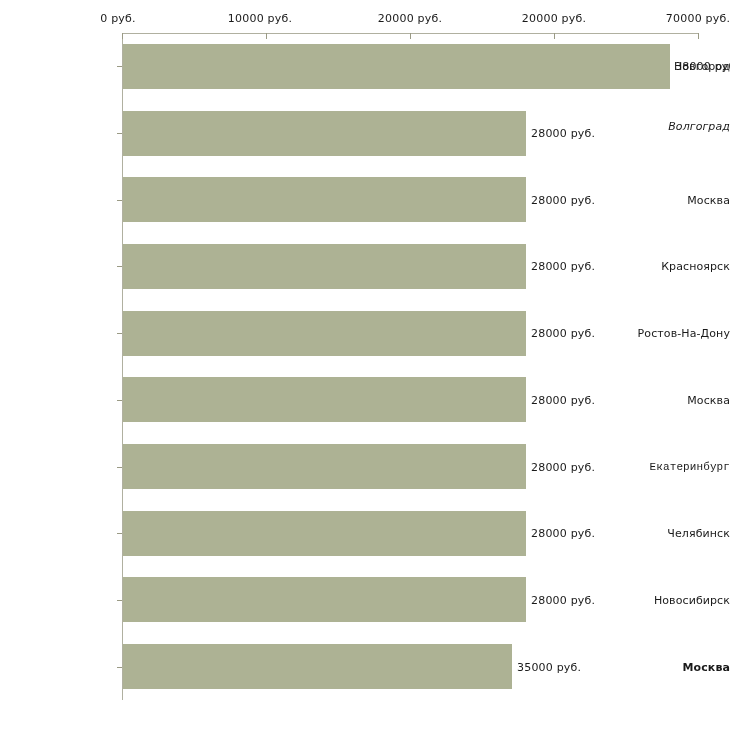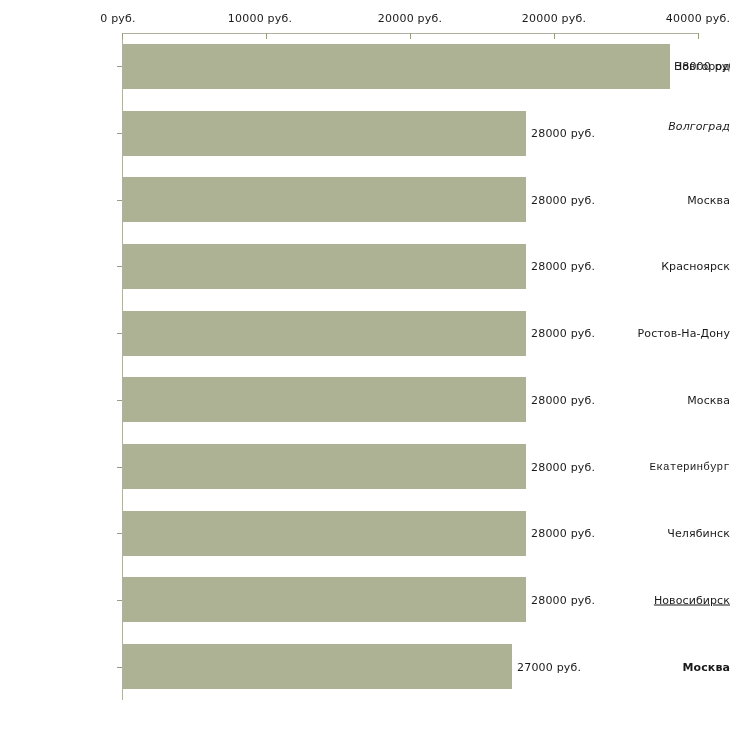--- a/index.html
+++ b/index.html
@@ -104,42 +104,42 @@
   <div id="x-ticks-layer">
       <div class="x-tick" style="left: 122px;"></div>
       <div class="x-tick-label" style="left: 118px;">0 руб.</div>
       <div class="x-tick" style="left: 266px;"></div>
       <div class="x-tick-label" style="left: 260px;">10000 руб.</div>
       <div class="x-tick" style="left: 410px;"></div>
       <div class="x-tick-label" style="left: 410px;">20000 руб.</div>
       <div class="x-tick" style="left: 554px;"></div>
       <div class="x-tick-label" style="left: 554px;">20000 руб.</div>
       <div class="x-tick" style="left: 698px;"></div>
-      <div class="x-tick-label" style="left: 698px;">40000 руб.</div>
+      <div class="x-tick-label" style="left: 698px;">70000 руб.</div>
     </div>
 
   <div id="y-ticks-layer">
       <div class="y-tick" style="top: 66px;"></div>
       <div class="cat-label" style="top: 66px;">Нижний Новгород</div>
       <div class="y-tick" style="top: 133px;"></div>
       <div class="cat-label" style="top: 126px; font-style: italic;">Волгоград</div>
       <div class="y-tick" style="top: 200px;"></div>
       <div class="cat-label" style="top: 200px;">Москва</div>
       <div class="y-tick" style="top: 266px;"></div>
       <div class="cat-label" style="top: 266px;">Красноярск</div>
       <div class="y-tick" style="top: 333px;"></div>
       <div class="cat-label" style="top: 333px;">Ростов-На-Дону</div>
       <div class="y-tick" style="top: 400px;"></div>
       <div class="cat-label" style="top: 400px;">Москва</div>
       <div class="y-tick" style="top: 467px;"></div>
       <div class="cat-label" style="top: 467px; font-family: Liberation Mono, monospace;">Екатеринбург</div>
       <div class="y-tick" style="top: 533px;"></div>
       <div class="cat-label" style="top: 533px;">Челябинск</div>
       <div class="y-tick" style="top: 600px;"></div>
-      <div class="cat-label" style="top: 600px; text-decoration: underline;">Новосибирск</div>
+      <div class="cat-label" style="top: 600px;">Новосибирск</div>
       <div class="y-tick" style="top: 667px;"></div>
       <div class="cat-label" style="top: 667px; font-weight: bold;">Москва</div>
     </div>
 
   <div id="bars-layer">
       <div class="bar" title="Нижний Новгород 38000 руб." style="top: 44px; width: 547px; height: 45px; background: rgb(173, 178, 148);"></div>
       <div class="bar-value-label" style="left: 675px; top: 66px;">38000 руб.</div>
       <div class="bar" title="Волгоград 28000 руб." style="top: 111px; width: 403px; height: 45px; background: rgb(173, 178, 148);"></div>
       <div class="bar-value-label" style="left: 531px; top: 133px;">28000 руб.</div>
       <div class="bar" title="Пермь 28000 руб." style="top: 177px; width: 403px; height: 45px; background: rgb(173, 178, 148);"></div>
@@ -150,16 +150,16 @@
       <div class="bar-value-label" style="left: 531px; top: 333px;">28000 руб.</div>
       <div class="bar" title="Самара 28000 руб." style="top: 377px; width: 403px; height: 45px; background: rgb(173, 178, 148);"></div>
       <div class="bar-value-label" style="left: 531px; top: 400px;">28000 руб.</div>
       <div class="bar" title="Екатеринбург 28000 руб." style="top: 444px; width: 403px; height: 45px; background: rgb(173, 178, 148);"></div>
       <div class="bar-value-label" style="left: 531px; top: 467px;">28000 руб.</div>
       <div class="bar" title="Челябинск 28000 руб." style="top: 511px; width: 403px; height: 45px; background: rgb(173, 178, 148);"></div>
       <div class="bar-value-label" style="left: 531px; top: 533px;">28000 руб.</div>
       <div class="bar" title="Новосибирск 28000 руб." style="top: 577px; width: 403px; height: 45px; background: rgb(173, 178, 148);"></div>
       <div class="bar-value-label" style="left: 531px; top: 600px;">28000 руб.</div>
       <div class="bar" title="Москва 27000 руб." style="top: 644px; width: 389px; height: 45px; background: rgb(173, 178, 148);"></div>
-      <div class="bar-value-label" style="left: 517px; top: 667px;">27000 руб.</div>
+      <div class="bar-value-label" style="left: 517px; top: 667px;">35000 руб.</div>
     </div>
 
 </div>
 
 </body></html>

